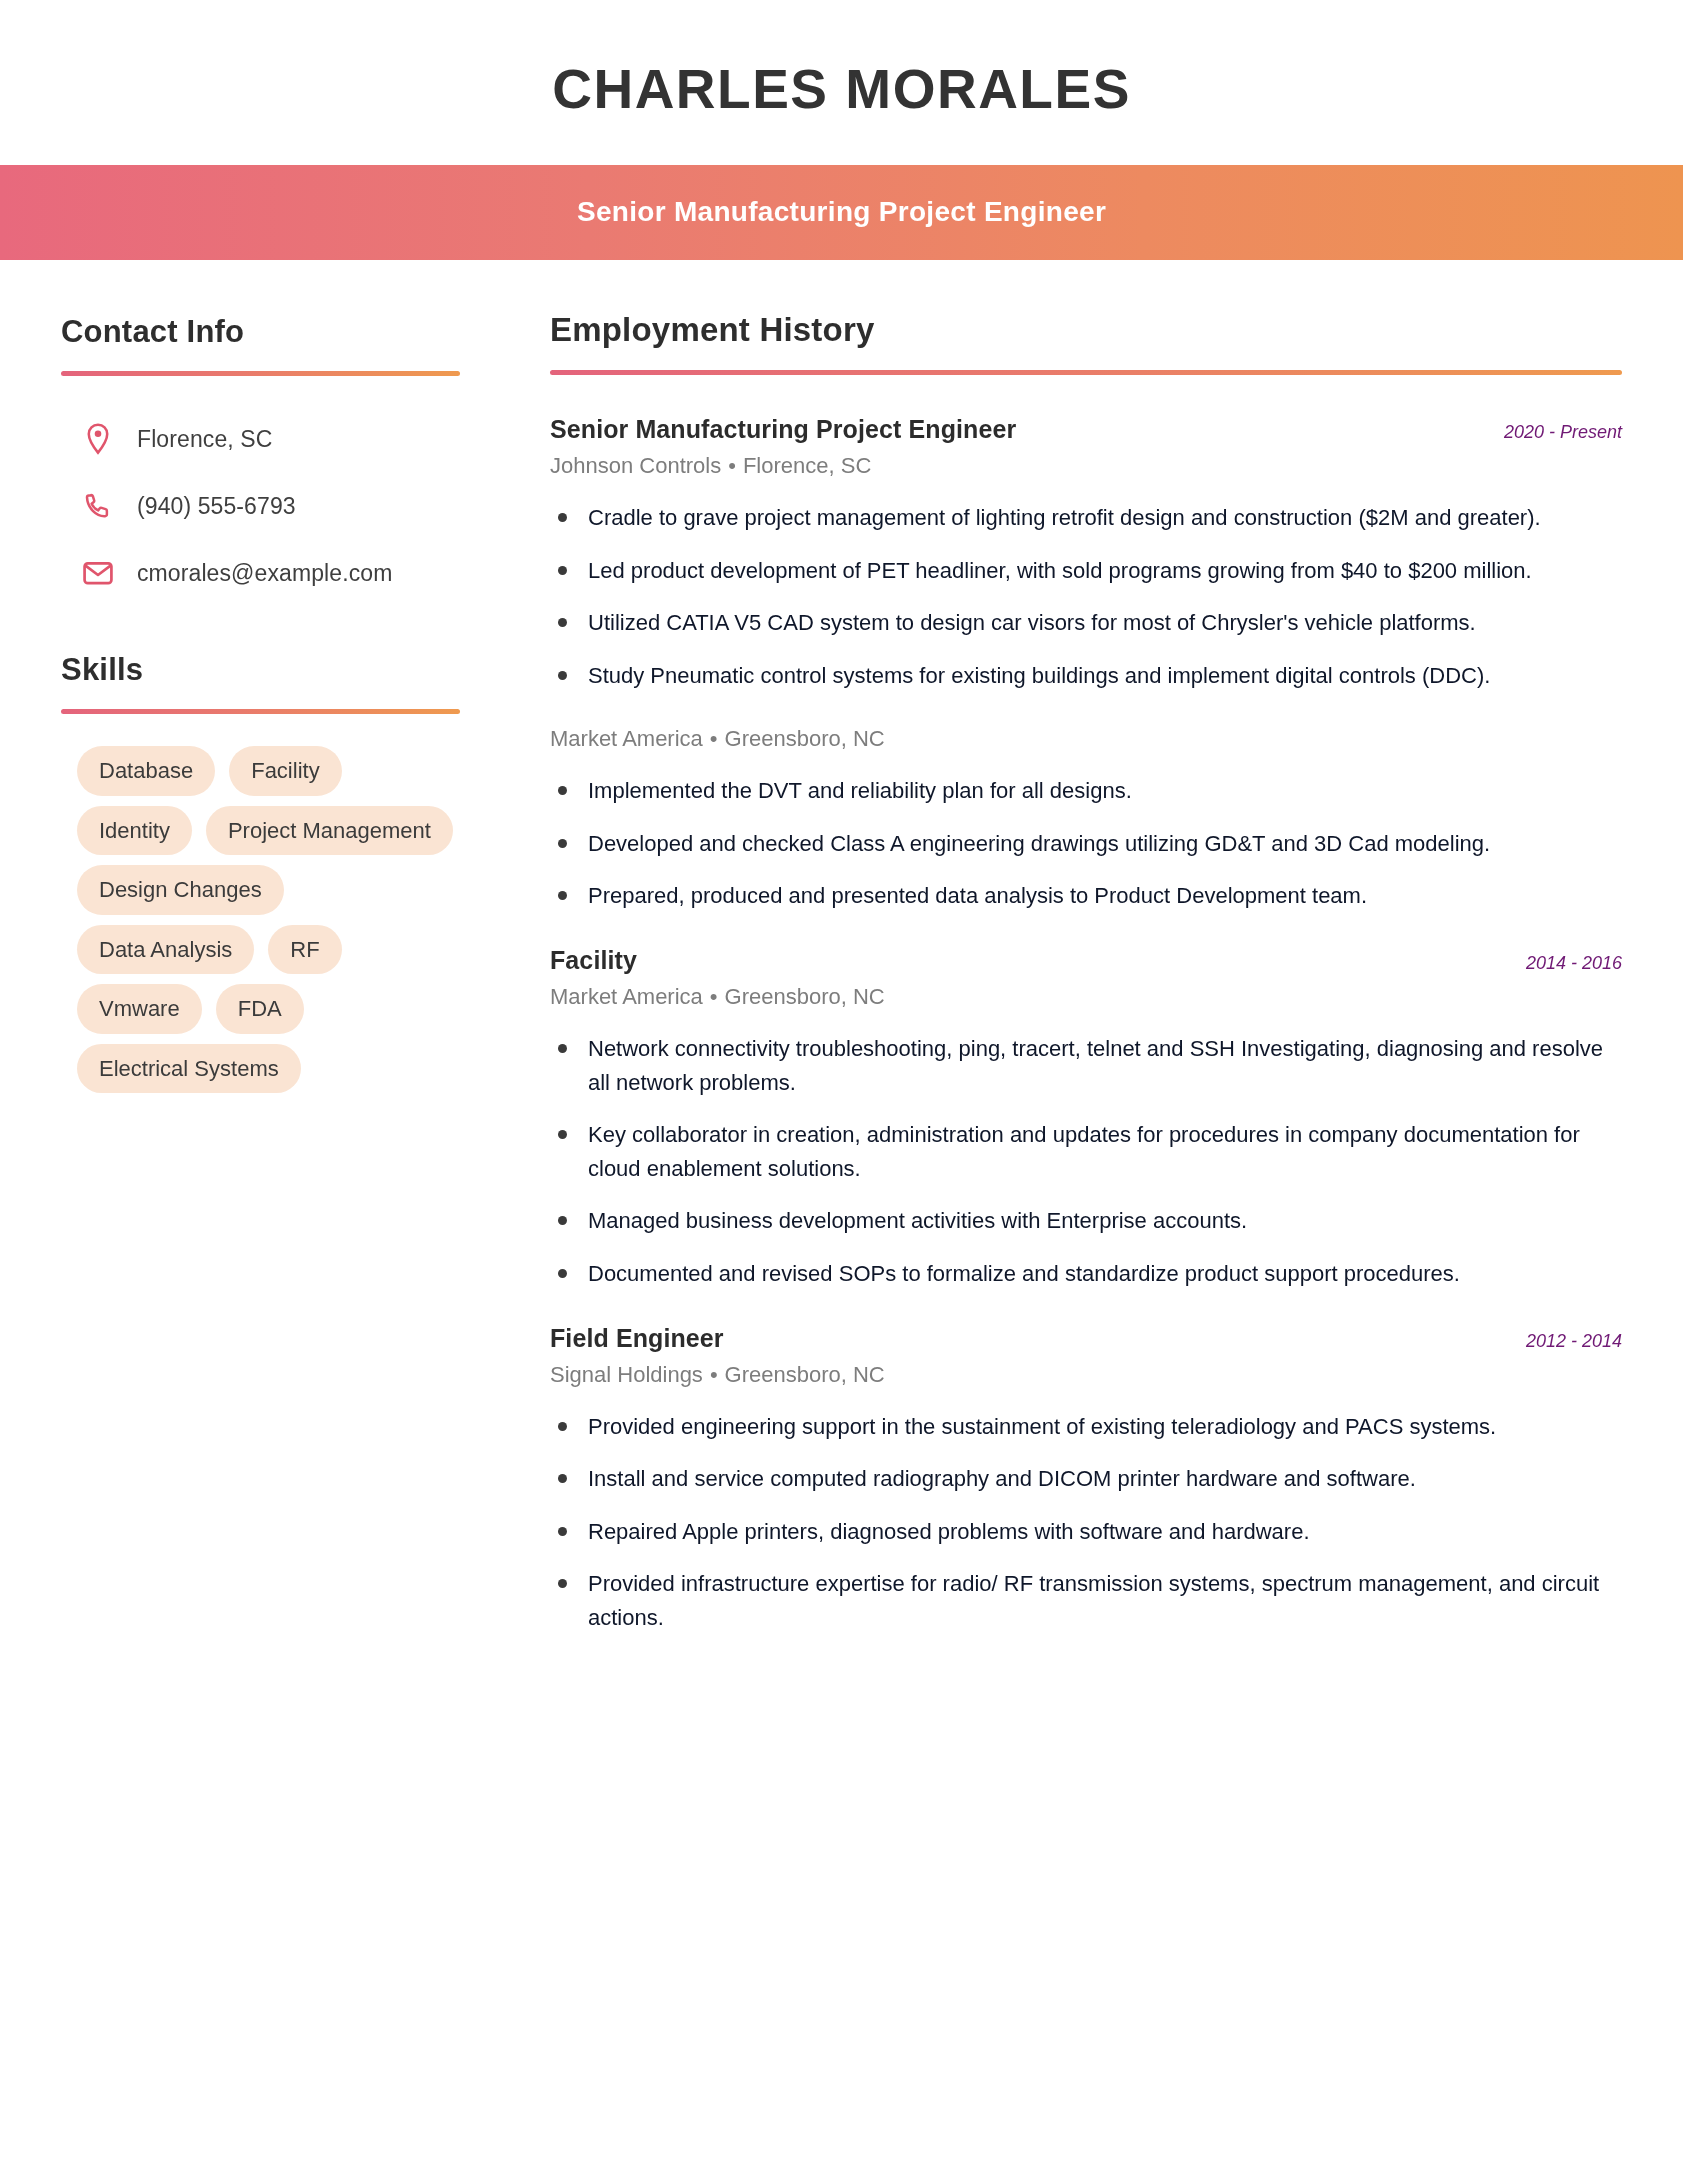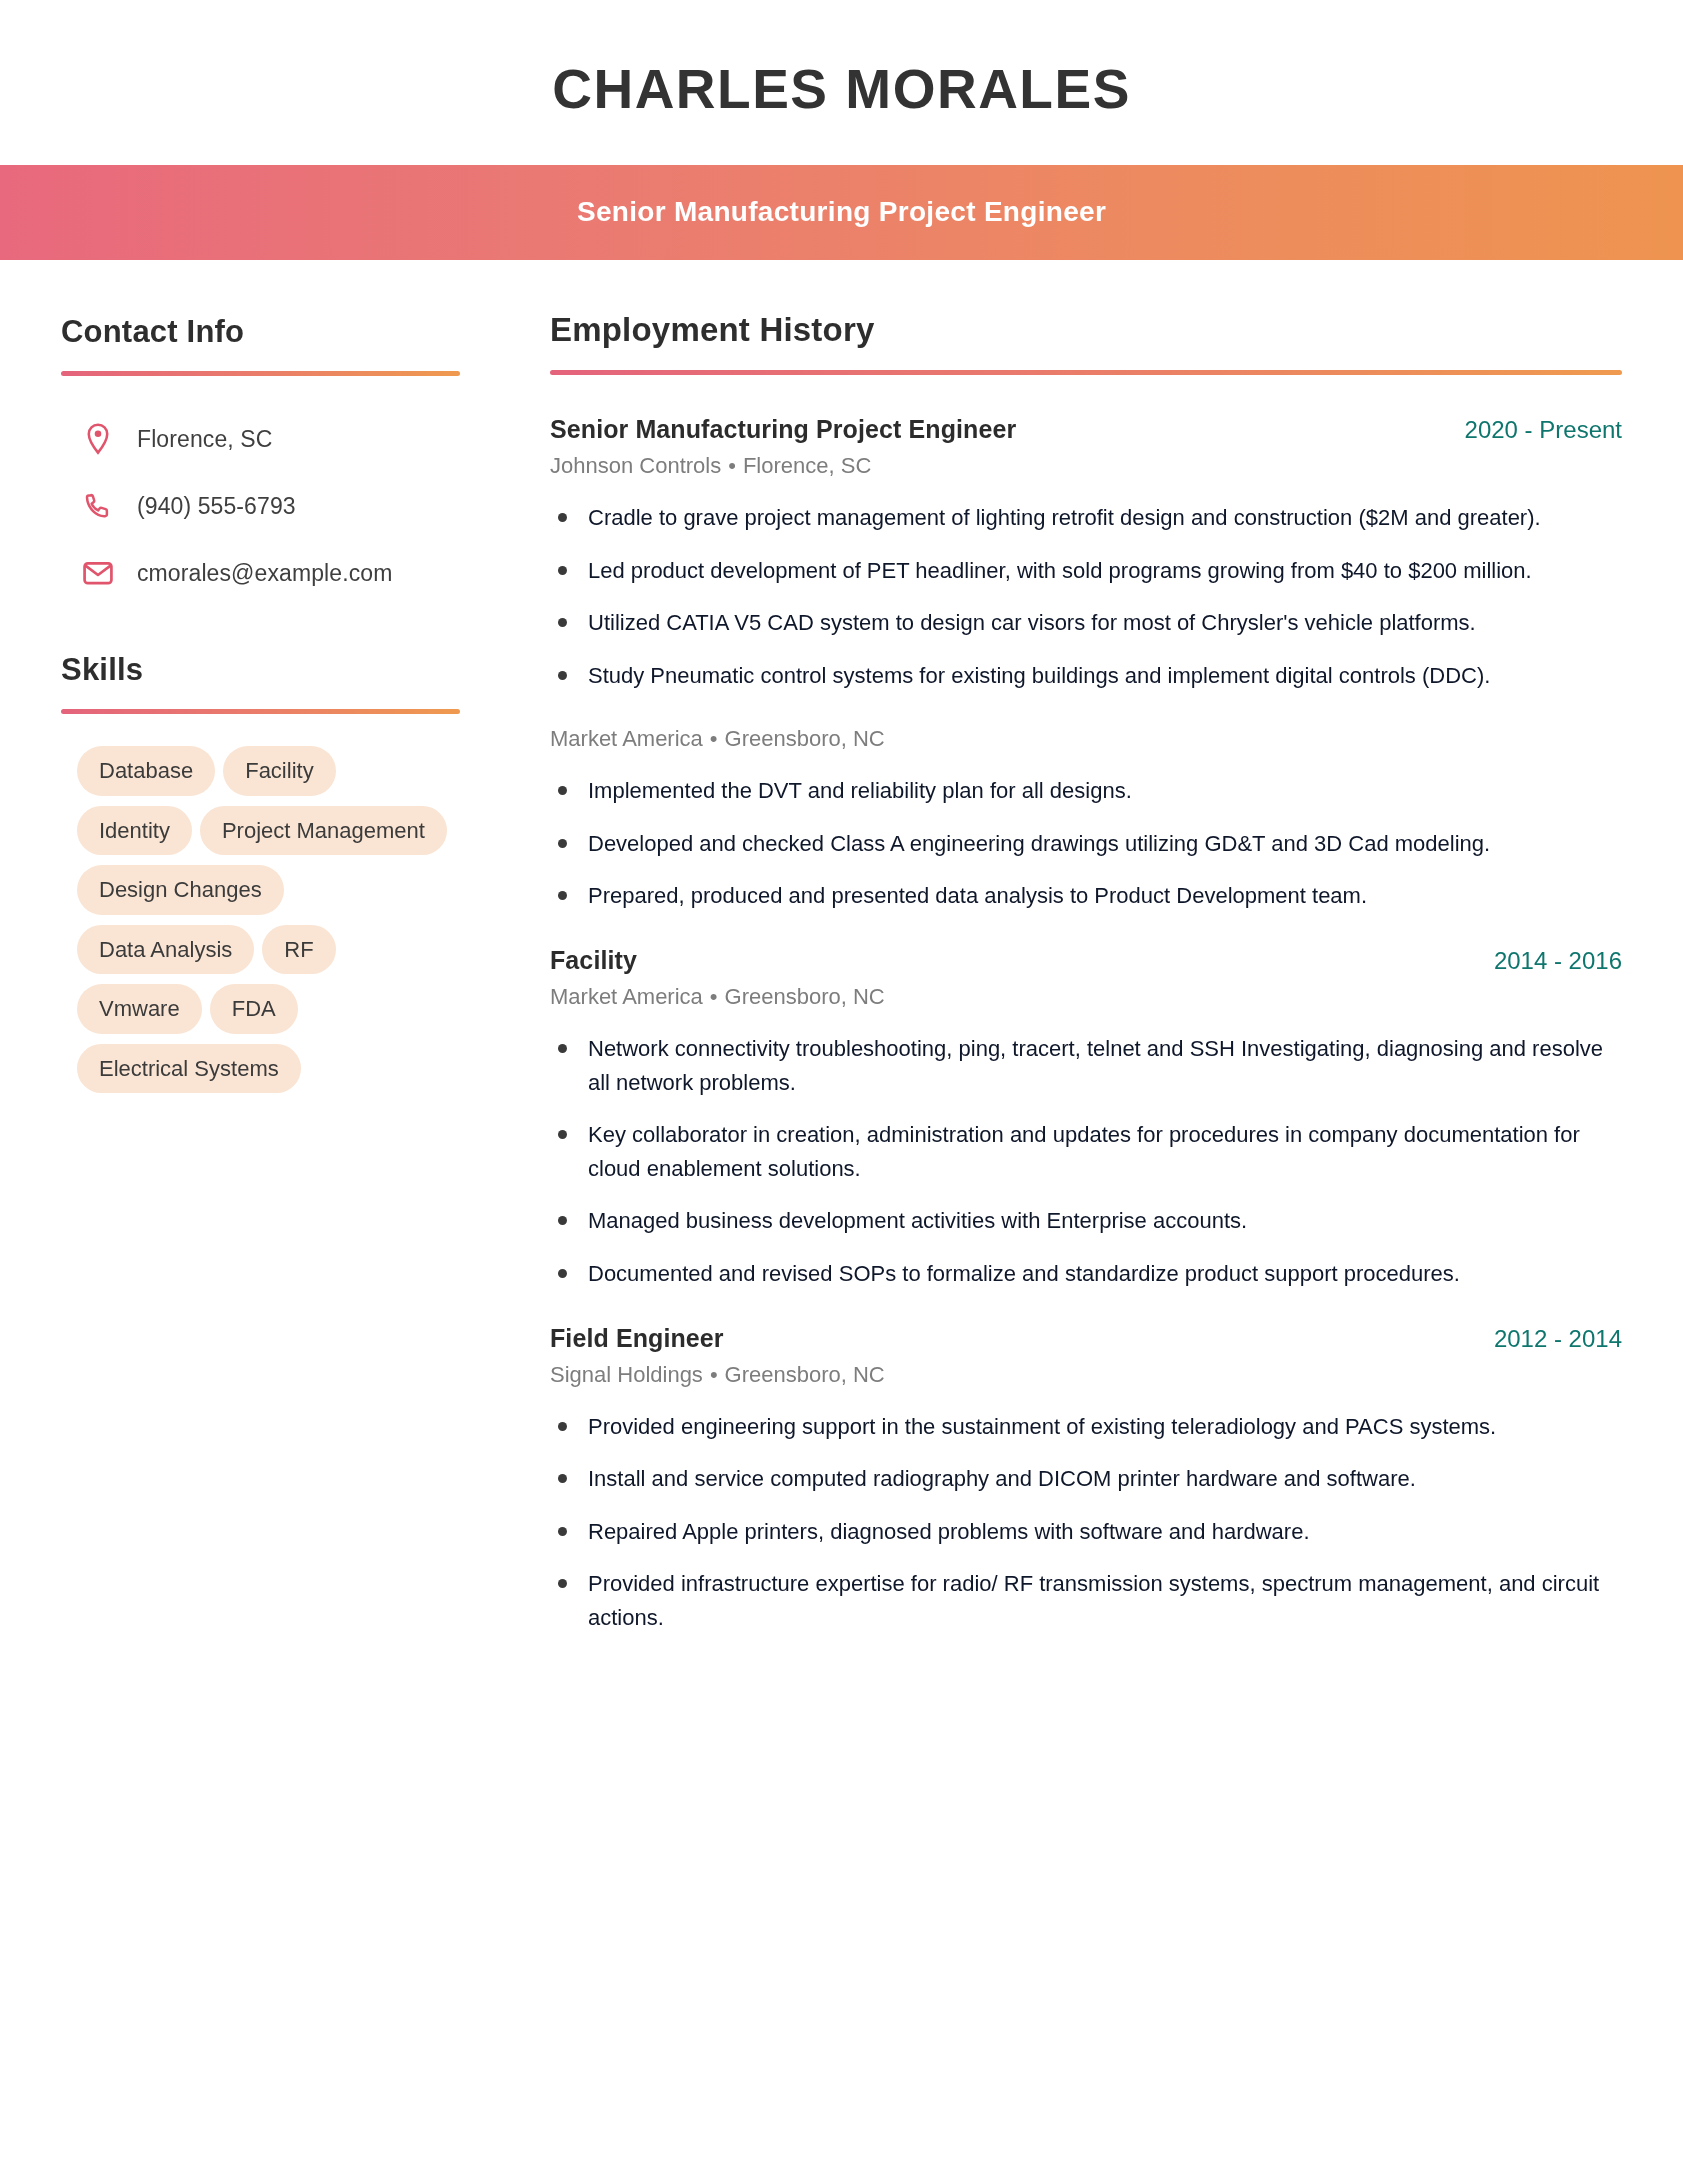--- a/index.html
+++ b/index.html
@@ -124,21 +124,21 @@
     letter-spacing: 0.1px;
   }
 
   
   .skills-block { margin-top: 44px; }
 
   .skills-wrap {
     margin-top: 32px;
     display: flex;
     flex-wrap: wrap;
-    gap: 10px 8px;
+    gap: 10px 14px;
     padding-left: 16px;
     width: 396px;
   }
 
   .skill-pill {
     background: #fae4d3;
     border-radius: 989px;
     padding: 11px 22px;
     font-size: 22px;
     color: #3b3b3b;
@@ -158,24 +158,25 @@
   }
 
   .job-title {
     font-size: 25px;
     font-weight: bold;
     color: #2c2c2c;
     letter-spacing: 0.1px;
   }
 
   .job-dates {
-    font-size: 24px;
-    color: #0f766e;
+    font-size: 18px;
+    color: #701a75;
     white-space: nowrap;
     padding-left: 24px;
+    font-style: italic;
   }
 
   .job-meta {
     font-size: 22px;
     color: #7d7d7d;
     margin-top: 9px;
   }
 
   .job-meta .sep { padding: 0 7px; }
 

